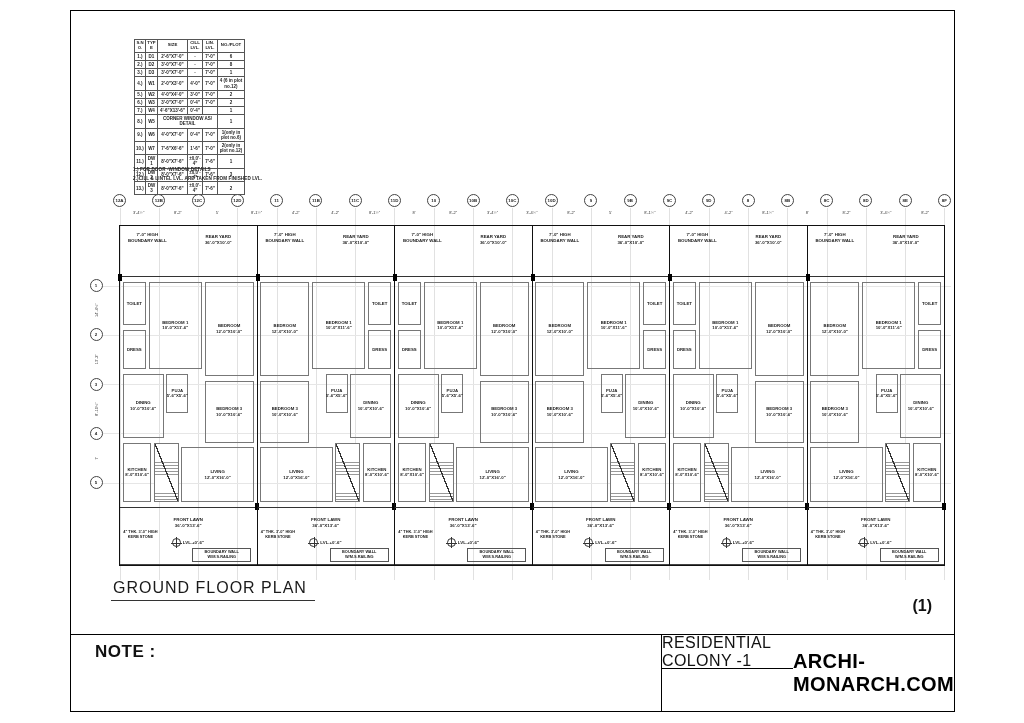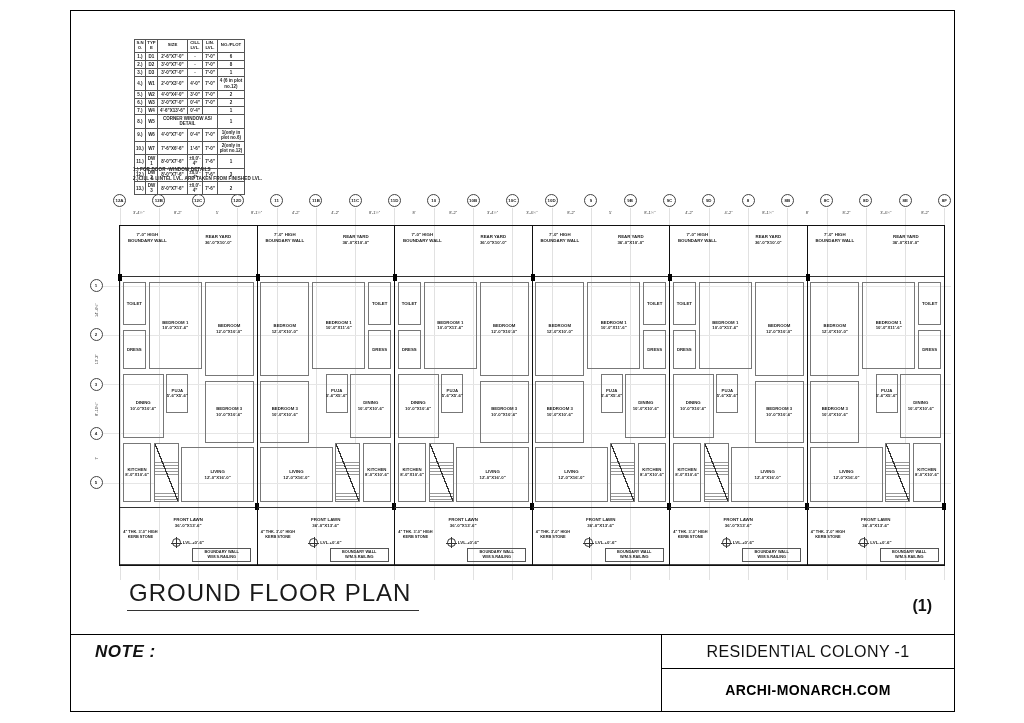--- a/index.html
+++ b/index.html
@@ -51,33 +51,33 @@
     repeating-linear-gradient(180deg,#fff 0 2.6px,#999 2.6px 3.1px);}
   .lawn-name{position:absolute;left:20%;top:9px;width:60%;}
   .lawn-kerb{position:absolute;left:2%;top:22px;width:26%;font-size:3.9px;}
   .lawn-lvl{position:absolute;left:38%;top:30px;width:40%;display:flex;align-items:center;gap:2px;}
   .lvl-sym{width:7px;height:7px;border:0.7px solid #333;border-radius:50%;position:relative;flex:0 0 auto;background:#fff;}
   .lvl-sym::before{content:'';position:absolute;left:50%;top:-2px;bottom:-2px;border-left:0.7px solid #333;}
   .lvl-sym::after{content:'';position:absolute;top:50%;left:-2px;right:-2px;border-top:0.7px solid #333;}
   .lawn-bnd{position:absolute;right:4%;bottom:2px;width:40%;font-size:3.9px;border:0.5px solid #555;padding:1px;}
 
   
-  .plan-title{position:absolute;left:40px;top:568px;font-size:24px;letter-spacing:1px;color:#1a1a1a;
-    border-bottom:1px solid #333;padding:0 8px 3px 2px;margin-left:16px;}
+  .plan-title{position:absolute;left:40px;top:568px;font-size:16px;letter-spacing:1px;color:#1a1a1a;
+    border-bottom:1px solid #333;padding:0 8px 3px 2px;}
   .sheet-num{position:absolute;right:22px;top:586px;font-size:16px;font-weight:bold;color:#111;}
 
   
   .titleblock{position:absolute;left:0;right:0;top:623px;bottom:0;border-top:1.5px solid #000;display:flex;}
-  .tb-left{flex:1;padding:7px 0 0 24px;font-style:italic;}
+  .tb-left{flex:1;padding:7px 0 0 24px;}
   .note-head{font-size:17px;font-weight:bold;letter-spacing:0.5px;color:#111;}
   .note-line{font-size:17px;font-weight:bold;letter-spacing:0.5px;color:#111;margin-top:3px;}
-  .tb-right{width:292px;border-left:1.5px solid #000;display:flex;flex-direction:column;}
+  .tb-right{width:292px;border-left:1.5px solid #000;display:flex;}
   .tb-project{height:33px;border-bottom:1.5px solid #000;display:flex;align-items:center;justify-content:center;
     font-size:16px;letter-spacing:0.4px;color:#111;}
-  .tb-brand{flex:1;display:flex;align-items:center;justify-content:center;font-size:14px;font-weight:bold;
+  .tb-brand{flex:1;display:flex;align-items:center;justify-content:center;font-size:20px;font-weight:bold;
     letter-spacing:0.4px;color:#000;}
 </style>
 </head>
 <body>
 
 <div class="frame">
 
   <table class="schedule">
     <colgroup>
         <col class="c0">

